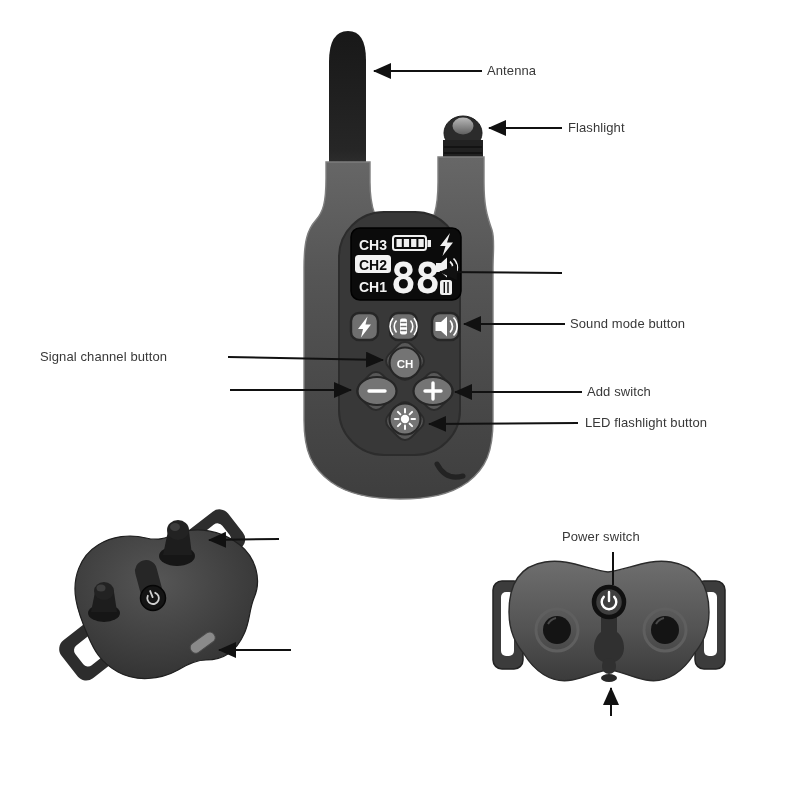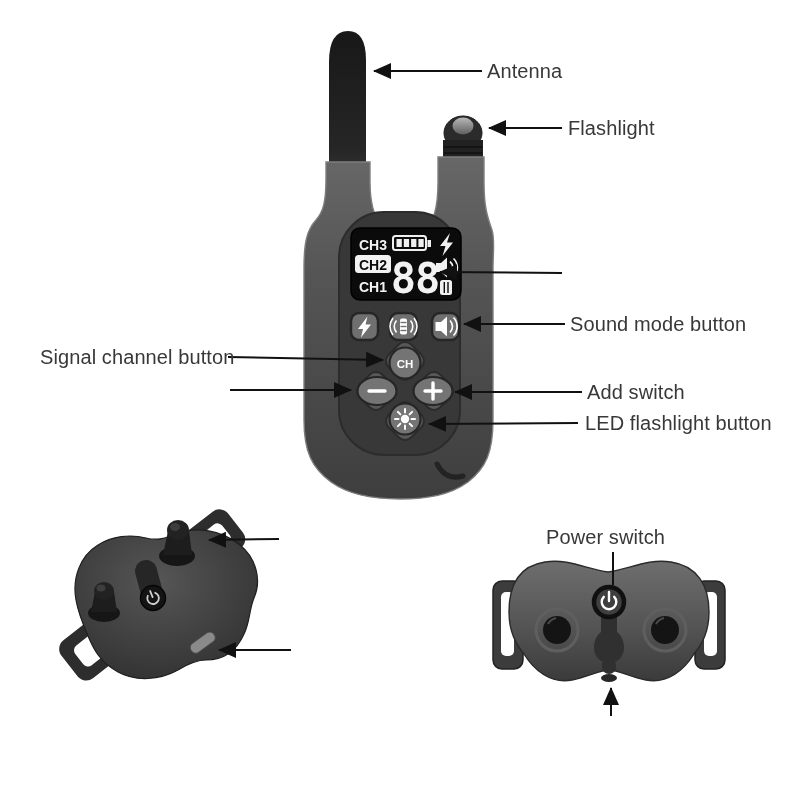--- a/index.html
+++ b/index.html
@@ -6,27 +6,27 @@
   .canvas{
     position:relative;
     width:800px;height:800px;
     background:#ffffff;
     font-family:"Liberation Sans", sans-serif;
     overflow:hidden;
   }
   .diagram-svg{position:absolute;left:0;top:0;}
   .lbl{
     position:absolute;
-    font-size:20px;
+    font-size:13px;
     line-height:22px;
     color:#383838;
     letter-spacing:0.1px;
     white-space:nowrap;
   }
-  .lbl.right{text-align:center;}
+  .lbl.right{text-align:left;}
   .svg-text{font-family:"Liberation Sans", sans-serif;}
   .seg{font-family:"DejaVu Sans Mono", monospace;font-weight:bold;}
 </style>
 </head>
 <body>
 
 <div class="canvas">
 
 <svg class="diagram-svg" width="800" height="800" viewBox="0 0 800 800">
   <defs>
@@ -315,15 +315,15 @@
     <line x1="611" y1="716" x2="611" y2="688" marker-end="url(#ah)"></line>
   </g>
 </svg>
 
 <div class="lbl" style="left:487px;top:60px">Antenna</div>
 <div class="lbl" style="left:568px;top:117px">Flashlight</div>
 <div class="lbl" style="left:570px;top:313px">Sound mode button</div>
 <div class="lbl right" style="left:40px;top:346px;width:183px">Signal channel button</div>
 <div class="lbl" style="left:587px;top:381px">Add switch</div>
 <div class="lbl" style="left:585px;top:412px">LED flashlight button</div>
-<div class="lbl" style="left:546px;top:526px">Power switch</div>
+<div class="lbl" style="left:562px;top:526px">Power switch</div>
 
 </div>
 
 </body></html>

